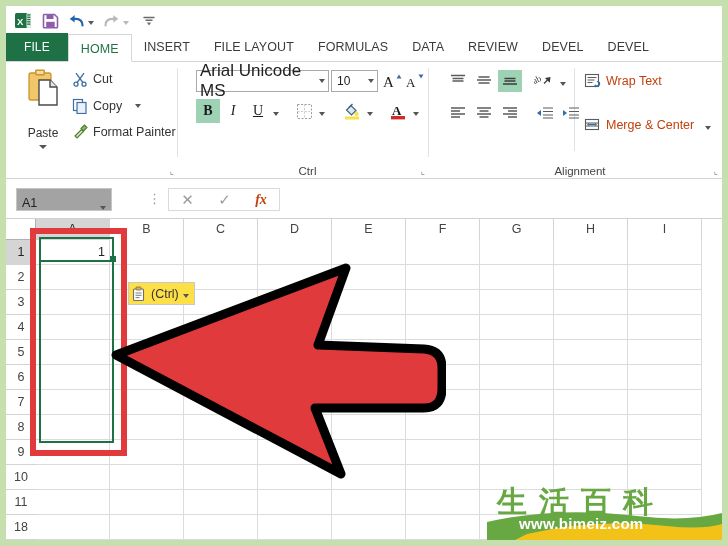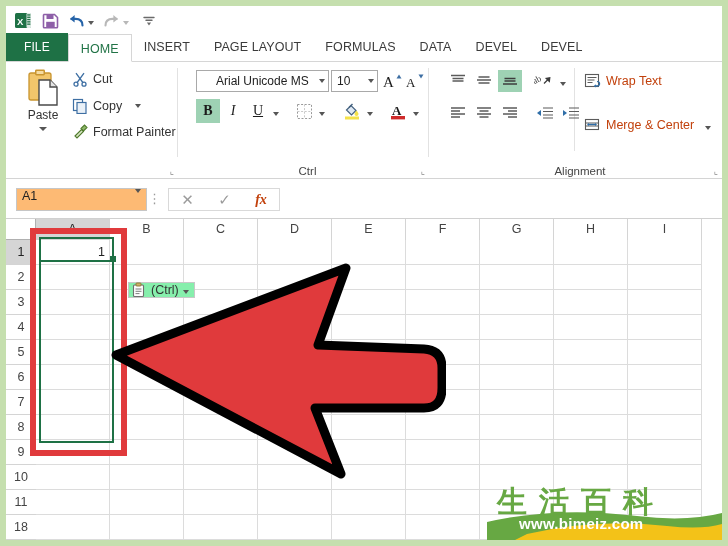--- a/index.html
+++ b/index.html
@@ -82,40 +82,40 @@
     font-size: 9px; color: #8a8a8a;
   }
 
   
   #grp-clip { left: 0; width: 172px; }
   #paste-btn {
     position: absolute; left: 10px; top: 6px;
     width: 54px; height: 82px;
     display: flex; flex-direction: column; align-items: center;
   }
-  #paste-label { font-size: 12px; color: #333; margin-top: 0; }
+  #paste-label { font-size: 12px; color: #333; margin-top: 18px; }
   #paste-caret {
     width:0;height:0;border-left:4px solid transparent;
     border-right:4px solid transparent;border-top:4px solid #555;
     margin-top: 5px;
   }
   .clip-item {
     position: absolute; left: 66px;
     display: flex; align-items: center; gap: 5px;
     font-size: 12.5px; color: #333; white-space: nowrap;
   }
 
   
   #grp-font { left: 180px; width: 243px; }
   #font-name-box {
     position: absolute; left: 10px; top: 8px;
     width: 133px; height: 22px;
     border: 1px solid #a9a9a9; background: #fff;
     display: flex; align-items: center;
-    padding: 0 3px 0 19px; font-size: 12px; color: #222;
+    padding: 0 3px 0 3px; font-size: 17px; color: #222;
   }
   #font-size-box {
     position: absolute; left: 145px; top: 8px;
     width: 47px; height: 22px;
     border: 1px solid #a9a9a9; background: #fff;
     display: flex; align-items: center;
     padding: 0 3px 0 5px; font-size: 12px; color: #222;
   }
   .combo-caret {
     width:0;height:0;border-left:3.5px solid transparent;
@@ -150,23 +150,23 @@
   }
 
   
   #fbar {
     position: absolute; left: 0; top: 173px;
     width: 716px; height: 40px; background: #ffffff;
     border-bottom: 1px solid #d0d0d0;
   }
   #namebox {
     position: absolute; left: 10px; top: 9px;
-    width: 131px; height: 23px;
-    border: 1px solid #c6c6c6; background: #fdba74;
-    display: flex; align-items: flex-start; padding: 0 5px;
+    width: 96px; height: 23px;
+    border: 1px solid #c6c6c6; background: #a3a3a3;
+    display: flex; align-items: flex-end; padding: 0 5px;
     font-size: 12.5px; color: #222;
   }
   #fbar-dots {
     position: absolute; left: 142px; top: 12px;
     font-size: 13px; color: #9a9a9a; letter-spacing:0;
   }
   #fbtns {
     position: absolute; left: 162px; top: 9px;
     width: 112px; height: 23px;
     border: 1px solid #d9d9d9; background: #fff;
@@ -247,21 +247,21 @@
   #redbox {
     position: absolute; left: 24px; top: 222px;
     width: 97px; height: 228px;
     border: 6px solid #e03a3c;
     pointer-events: none; z-index: 8;
   }
 
   
   #paste-opts {
     position: absolute; left: 122px; top: 276px;
-    height: 16px; background: #86efac;
+    height: 23px; background: #fde047;
     border: 1px solid #c8c8c8;
     display: flex; align-items: center; gap: 4px;
     padding: 0 5px 0 3px; z-index: 9;
     font-size: 12.5px; color: #333;
   }
 
   
   #arrow { position: absolute; left: 100px; top: 252px; z-index: 10; }
 
   
@@ -327,23 +327,24 @@
       <svg width="14" height="12" viewBox="0 0 14 12">
         <path d="M2 3.5h10M4 6.2h6M6 8.9l1 1.4 1-1.4" fill="none" stroke="#6a6a6a" stroke-width="1.4" stroke-linecap="round"></path>
       </svg>
     </span>
   </div>
 
   <div id="tabstrip">
     <div class="tab file">FILE</div>
     <div class="tab active">HOME</div>
     <div class="tab">INSERT</div>
-    <div class="tab">PAGE LAYOUT</div>
+    <div class="tab">FILE LAYOUT</div>
     <div class="tab">FORMULAS</div>
     <div class="tab">DATA</div>
+    <div class="tab">REVIEW</div>
     <div class="tab">DEVEL</div>
     <div class="tab">DEVEL</div>
   </div>
 
   <div id="ribbon">
 
     <div class="grp" id="grp-clip">
       <div id="paste-btn">
         <svg width="36" height="40" viewBox="0 0 36 40">
           <rect x="4" y="5" width="22" height="27" rx="2" fill="#f2c66b" stroke="#c9952f" stroke-width="1.3"></rect>

